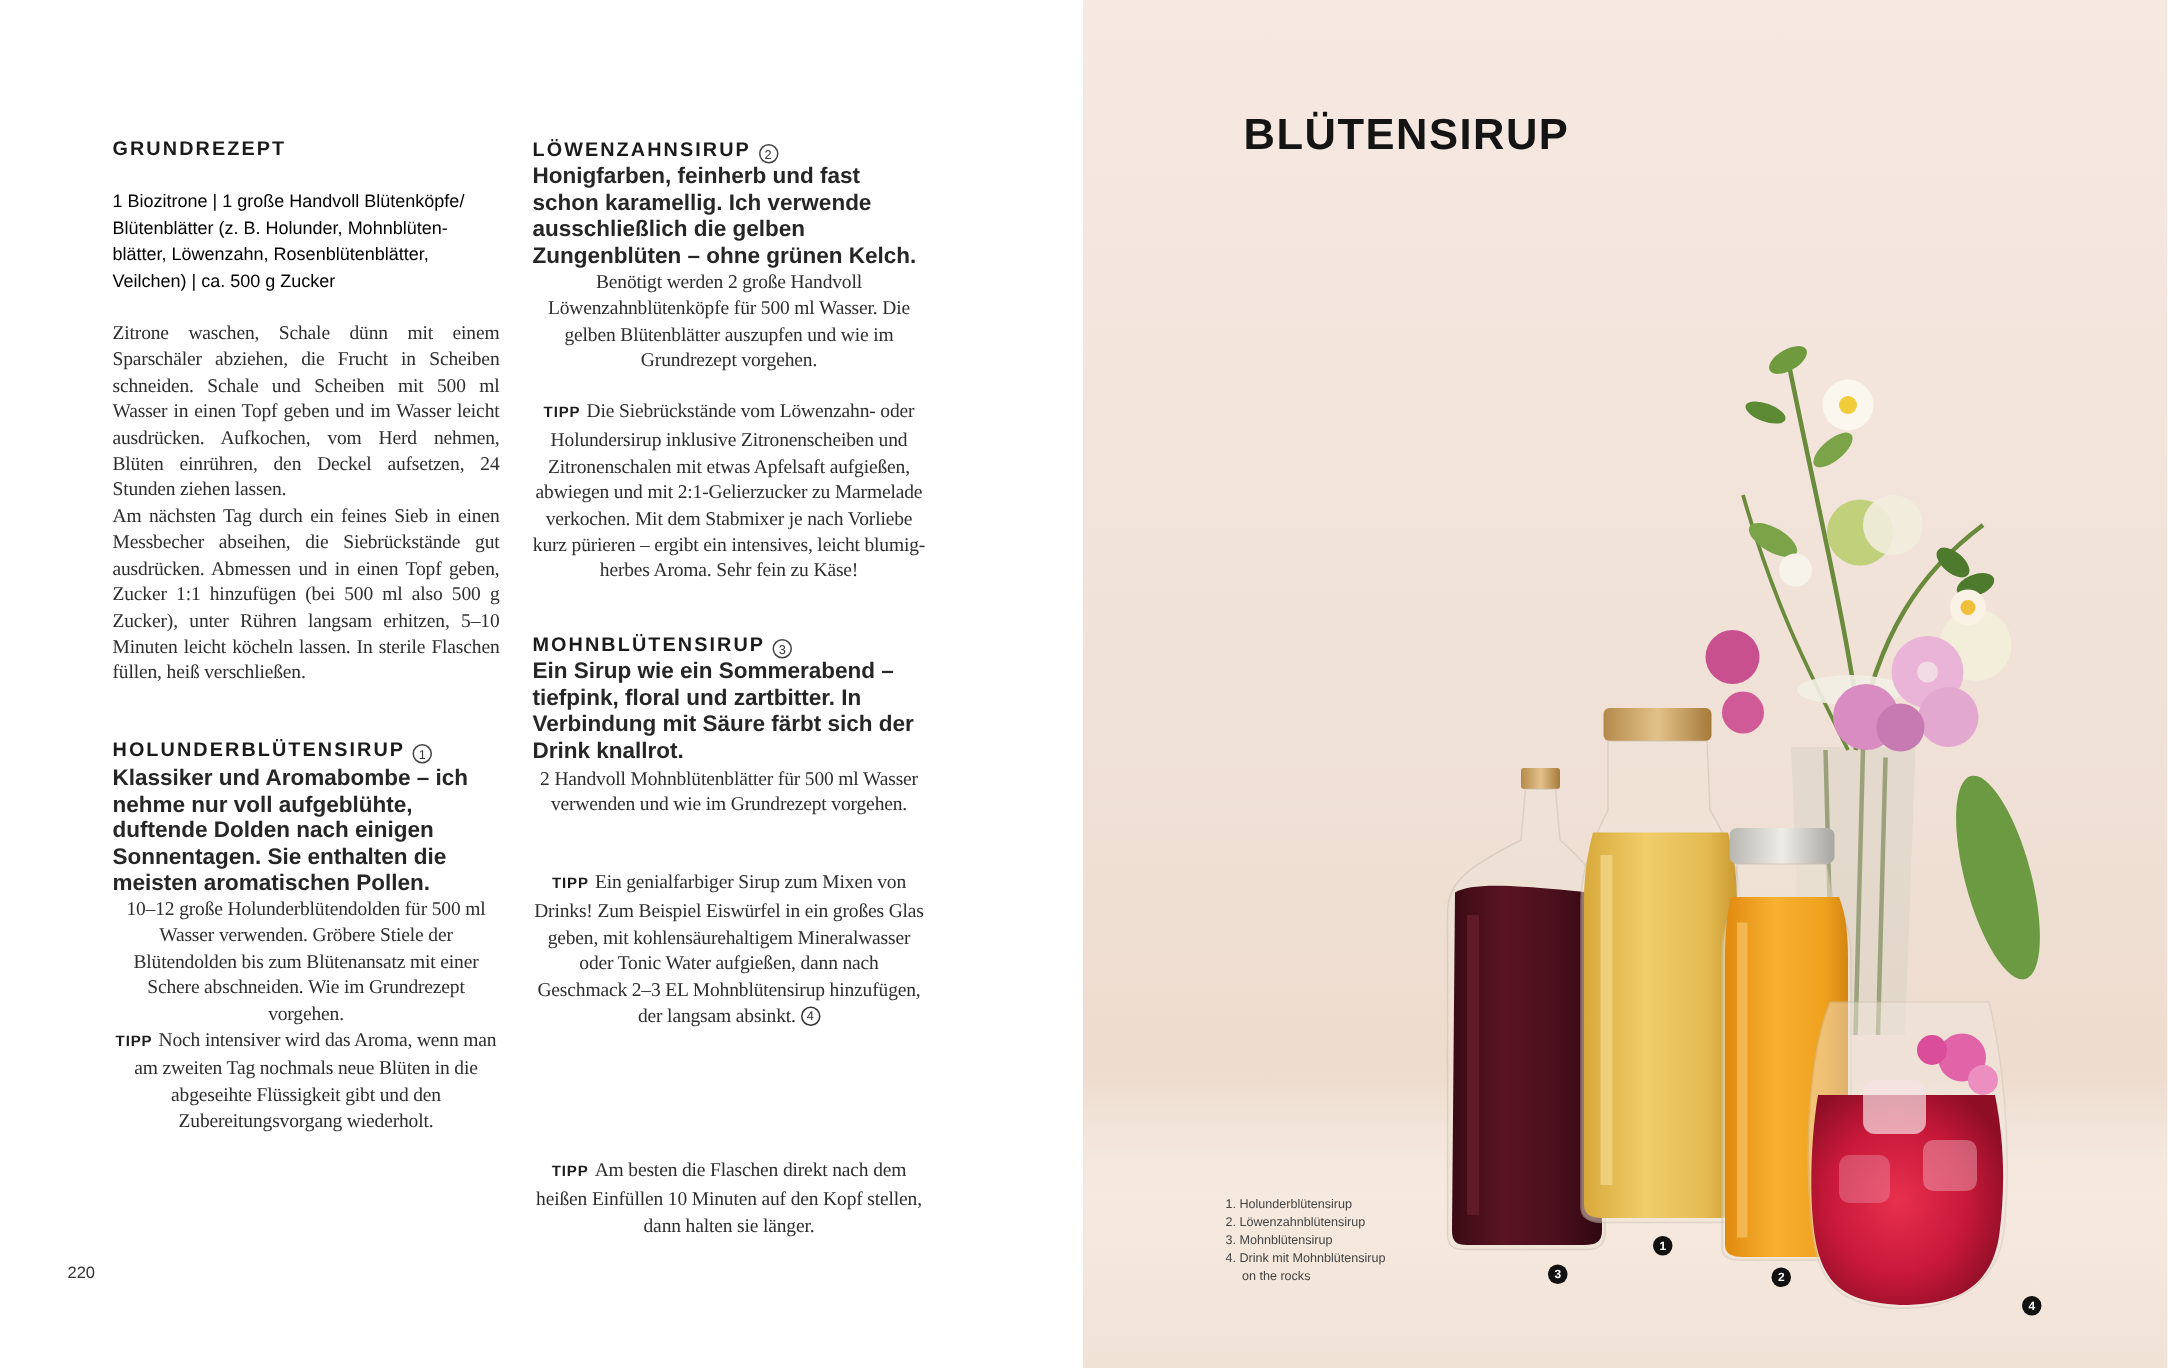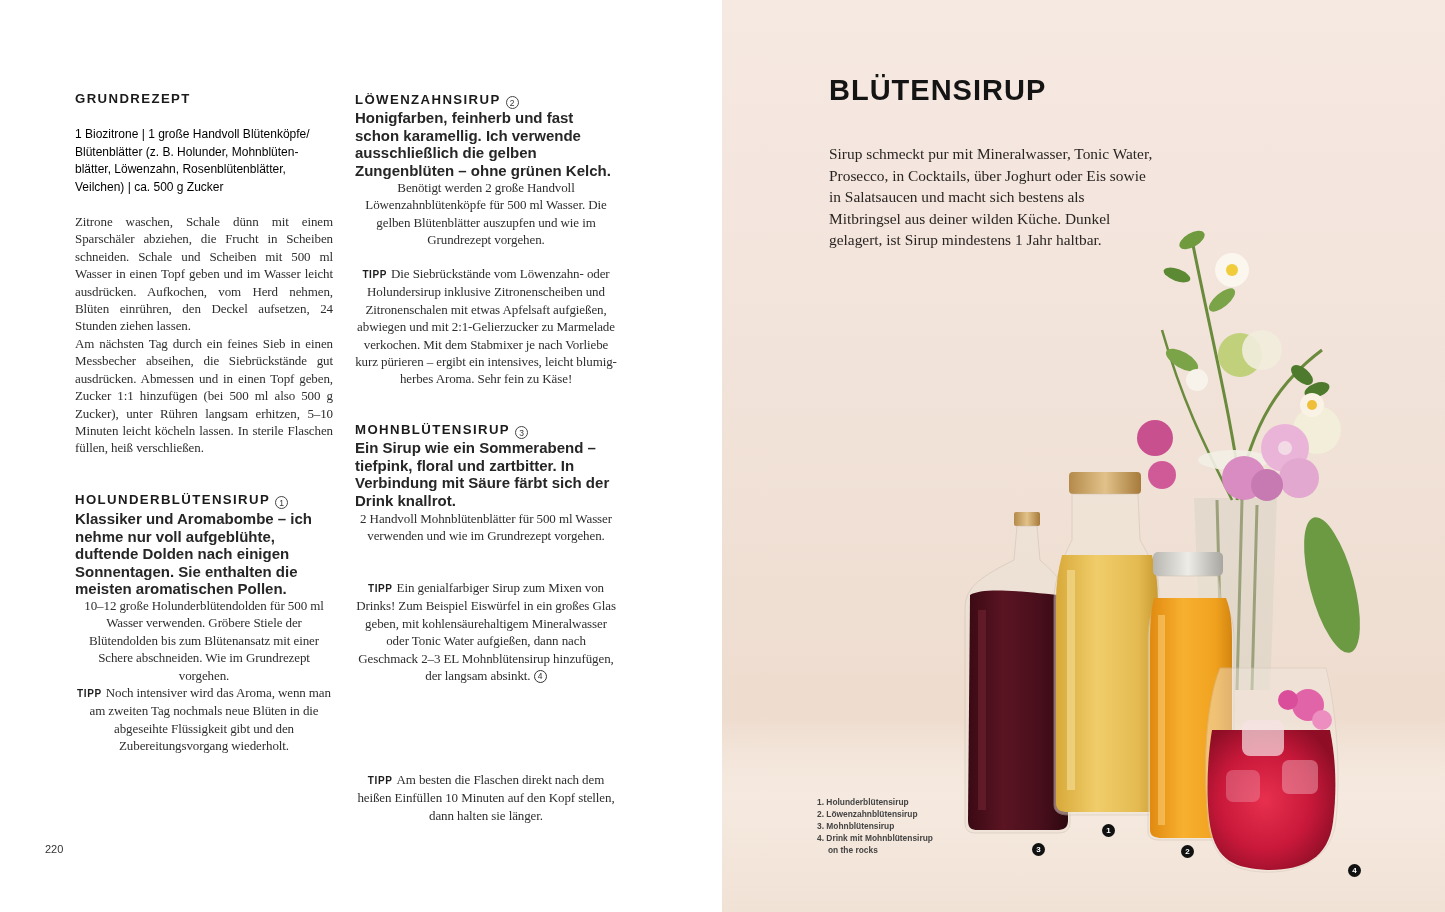--- a/index.html
+++ b/index.html
@@ -67,21 +67,21 @@
     .right-body {
       position: absolute; left: 107px; top: 143px; width: 330px;
       font-family: "Liberation Serif", serif; font-size: 15.4px; line-height: 21.6px; color: #2a2522;
     }
     .right-body p { margin: 0; }
 
     .legend {
       position: absolute; left: 95px; top: 796px;
       font-family: "Liberation Sans", sans-serif; font-size: 8.4px; line-height: 12px; color: #444;
     }
-    .legend div { white-space: nowrap; font-weight: bold; }
+    .legend div { white-space: nowrap; }
     .legend .indent { padding-left: 11px; }
 
     .photo { position: absolute; left: 0; top: 0; width: 723px; height: 912px; }
 
     .badge {
       position: absolute; width: 13px; height: 13px; border-radius: 50%;
       background: #111; color: #fff; font-family: "Liberation Sans", sans-serif;
       font-size: 8px; font-weight: bold; display: flex; align-items: center; justify-content: center;
     }
   </style>
@@ -251,21 +251,20 @@
     </g>
   </svg>
 
   <div class="badge" style="left:380px; top:824px;">1</div>
   <div class="badge" style="left:459px; top:845px;">2</div>
   <div class="badge" style="left:310px; top:843px;">3</div>
   <div class="badge" style="left:626px; top:864px;">4</div>
 
   <div class="main-title">BLÜTENSIRUP</div>
   <div class="right-body">
-    <p>Sirup schmeckt pur mit Mineralwasser, Tonic Water, Prosecco, in Cocktails, über Joghurt oder Eis sowie in Salatsaucen und macht sich bestens als Mitbringsel aus deiner wilden Küche. Dunkel gelagert, ist Sirup mindestens 1 Jahr haltbar.</p>
   </div>
 
   <div class="legend">
     <div><span>1.</span>&nbsp;<span>Holunderblütensirup</span></div>
     <div><span>2.</span>&nbsp;<span>Löwenzahnblütensirup</span></div>
     <div><span>3.</span>&nbsp;<span>Mohnblütensirup</span></div>
     <div><span>4.</span>&nbsp;<span>Drink mit Mohnblütensirup</span></div>
     <div class="indent">on the rocks</div>
   </div>
 </div>

